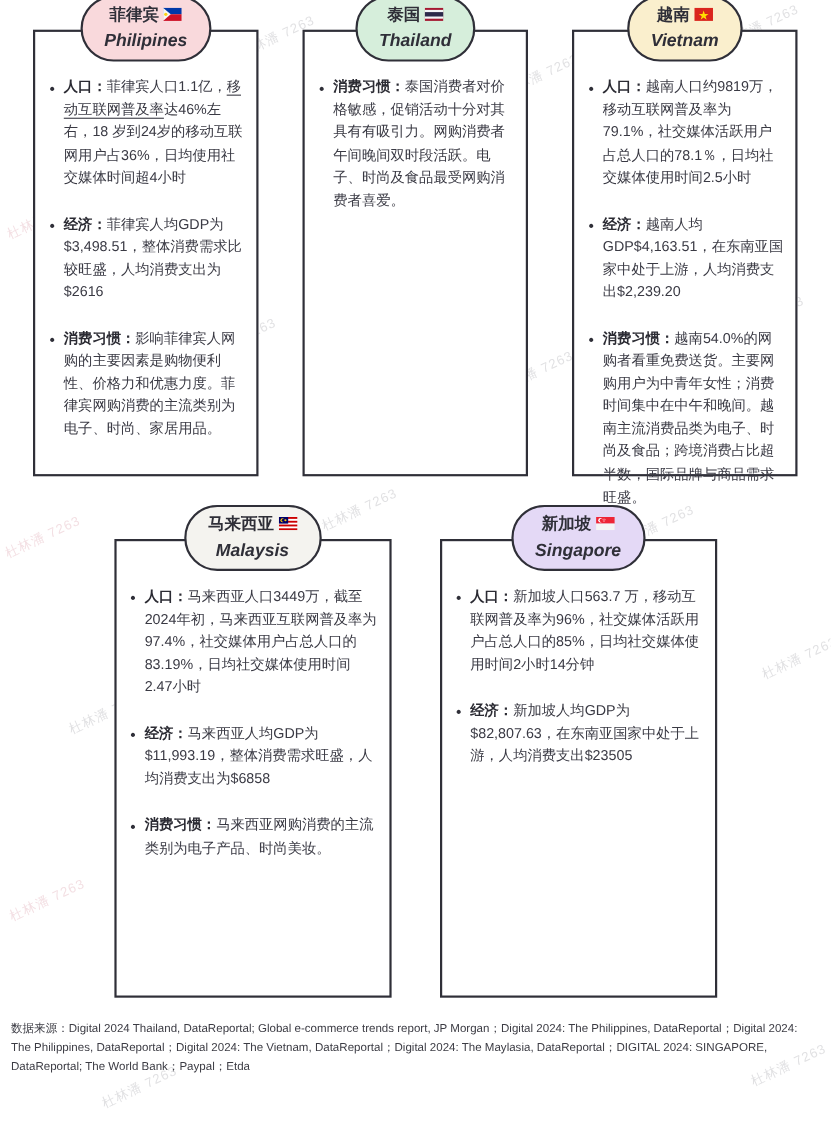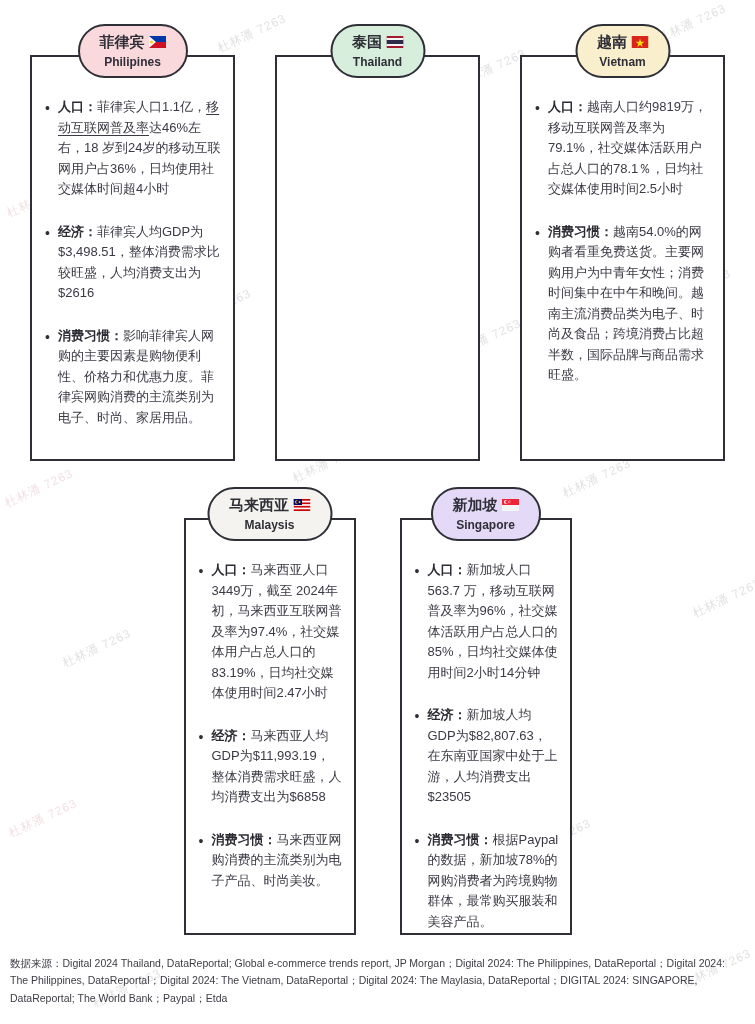--- a/index.html
+++ b/index.html
@@ -25,34 +25,34 @@
     pointer-events: none;
     z-index: 0;
   }
   .wm.pink { color: rgba(214,150,162,0.30); }
 
   
   .row1 {
     display: flex;
     gap: 40px;
     margin: 0 30px;
-    padding-top: 55px;
+    padding-top: 27px;
     position: relative;
     z-index: 1;
   }
   .row1 .card { flex: 1; height: 406px; }
   .row2 {
     display: flex;
     justify-content: center;
     gap: 44px;
     margin-top: 57px;
     position: relative;
     z-index: 1;
   }
-  .row2 .card { width: 172px; height: 417px; flex: none; }
+  .row2 .card { width: 252px; height: 417px; flex: none; }
 
   
   .card {
     position: relative;
     background: #ffffff;
     border: 2.5px solid #2f2f38;
   }
   .pill {
     position: absolute;
     top: -33px;
@@ -60,21 +60,21 @@
     transform: translateX(-50%);
     border: 2.5px solid #2f2f38;
     border-radius: 30px;
     background: #fff;
     padding: 5px 20px;
     text-align: center;
     white-space: nowrap;
     line-height: 1.45;
   }
   .pill-zh { font-size: 15px; font-weight: 700; color: #2f2f38; }
-  .pill-en { font-size: 12px; font-weight: 700; color: #2f2f38; }
+  .pill-en { font-size: 16px; font-weight: 700; color: #2f2f38; font-style: italic; }
   .flag { display: inline-block; vertical-align: -1px; margin-left: 4px; }
 
   
   .sections {
     list-style: none;
     margin: 0;
     padding: 40px 11px 10px 13px;
   }
   .sections li {
     position: relative;
@@ -150,33 +150,35 @@
     <section class="card">
       <div class="pill" style="background: rgb(214, 238, 219);">
         <div class="pill-zh"><span>泰国</span><span class="flag"><svg width="17" height="12" viewBox="0 0 34 24">
                 <rect width="34" height="24" fill="#a51931"></rect>
                 <rect y="4" width="34" height="16" fill="#f4f5f8"></rect>
                 <rect y="8" width="34" height="8" fill="#2d2a4a"></rect>
               </svg></span></div>
         <div class="pill-en">Thailand</div>
       </div>
       <ul class="sections">
+        <li><span class="lbl">消费习惯：</span><span>泰国消费者对价格敏感，促销活动十分对其具有有吸引力。网购消费者午间晚间双时段活跃。电子、时尚及食品最受网购消费者喜爱。</span></li>
       </ul>
     </section>
 
     <section class="card">
       <div class="pill" style="background: rgb(250, 239, 205);">
         <div class="pill-zh"><span>越南</span><span class="flag"><svg width="17" height="12" viewBox="0 0 34 24">
                 <rect width="34" height="24" fill="#da251d"></rect>
                 <path d="M17 5 l2.1 6.5 6.8 0 -5.5 4 2.1 6.5 -5.5 -4 -5.5 4 2.1 -6.5 -5.5 -4 6.8 0 Z" fill="#ffde00"></path>
               </svg></span></div>
         <div class="pill-en">Vietnam</div>
       </div>
       <ul class="sections">
         <li><span class="lbl">人口：</span><span>越南人口约9819万，移动互联网普及率为79.1%，社交媒体活跃用户占总人口的78.1％，日均社交媒体使用时间2.5小时</span></li>
+        <li><span class="lbl">经济：</span><span>越南人均GDP$4,163.51，在东南亚国家中处于上游，人均消费支出$2,239.20</span></li>
         <li><span class="lbl">消费习惯：</span><span>越南54.0%的网购者看重免费送货。主要网购用户为中青年女性；消费时间集中在中午和晚间。越南主流消费品类为电子、时尚及食品；跨境消费占比超半数，国际品牌与商品需求旺盛。</span></li>
       </ul>
     </section>
 
   </div>
 
   <div class="row2">
 
     <section class="card">
       <div class="pill" style="background: rgb(244, 243, 239);">
@@ -211,21 +213,20 @@
                 <circle cx="12.6" cy="5.2" r="0.9" fill="#ffffff"></circle>
                 <circle cx="16.4" cy="5.2" r="0.9" fill="#ffffff"></circle>
                 <circle cx="13.4" cy="7.4" r="0.9" fill="#ffffff"></circle>
                 <circle cx="15.6" cy="7.4" r="0.9" fill="#ffffff"></circle>
               </svg></span></div>
         <div class="pill-en">Singapore</div>
       </div>
       <ul class="sections">
         <li><span class="lbl">人口：</span><span>新加坡人口563.7 万，移动互联网普及率为96%，社交媒体活跃用户占总人口的85%，日均社交媒体使用时间2小时14分钟</span></li>
         <li><span class="lbl">经济：</span><span>新加坡人均GDP为$82,807.63，在东南亚国家中处于上游，人均消费支出$23505</span></li>
-        <li><span class="lbl">消费习惯：</span><span>根据Paypal的数据，新加坡78%的网购消费者为跨境购物群体，最常购买服装和美容产品。</span></li>
       </ul>
     </section>
 
   </div>
 
   <div class="footer">数据来源：Digital 2024 Thailand, DataReportal; Global e-commerce trends report, JP Morgan；Digital 2024: The Philippines, DataReportal；Digital 2024: The Philippines, DataReportal；Digital 2024: The Vietnam, DataReportal；Digital 2024: The Maylasia, DataReportal；DIGITAL 2024: SINGAPORE, DataReportal; The World Bank；Paypal；Etda</div>
 
 </div>
 
 </body></html>

